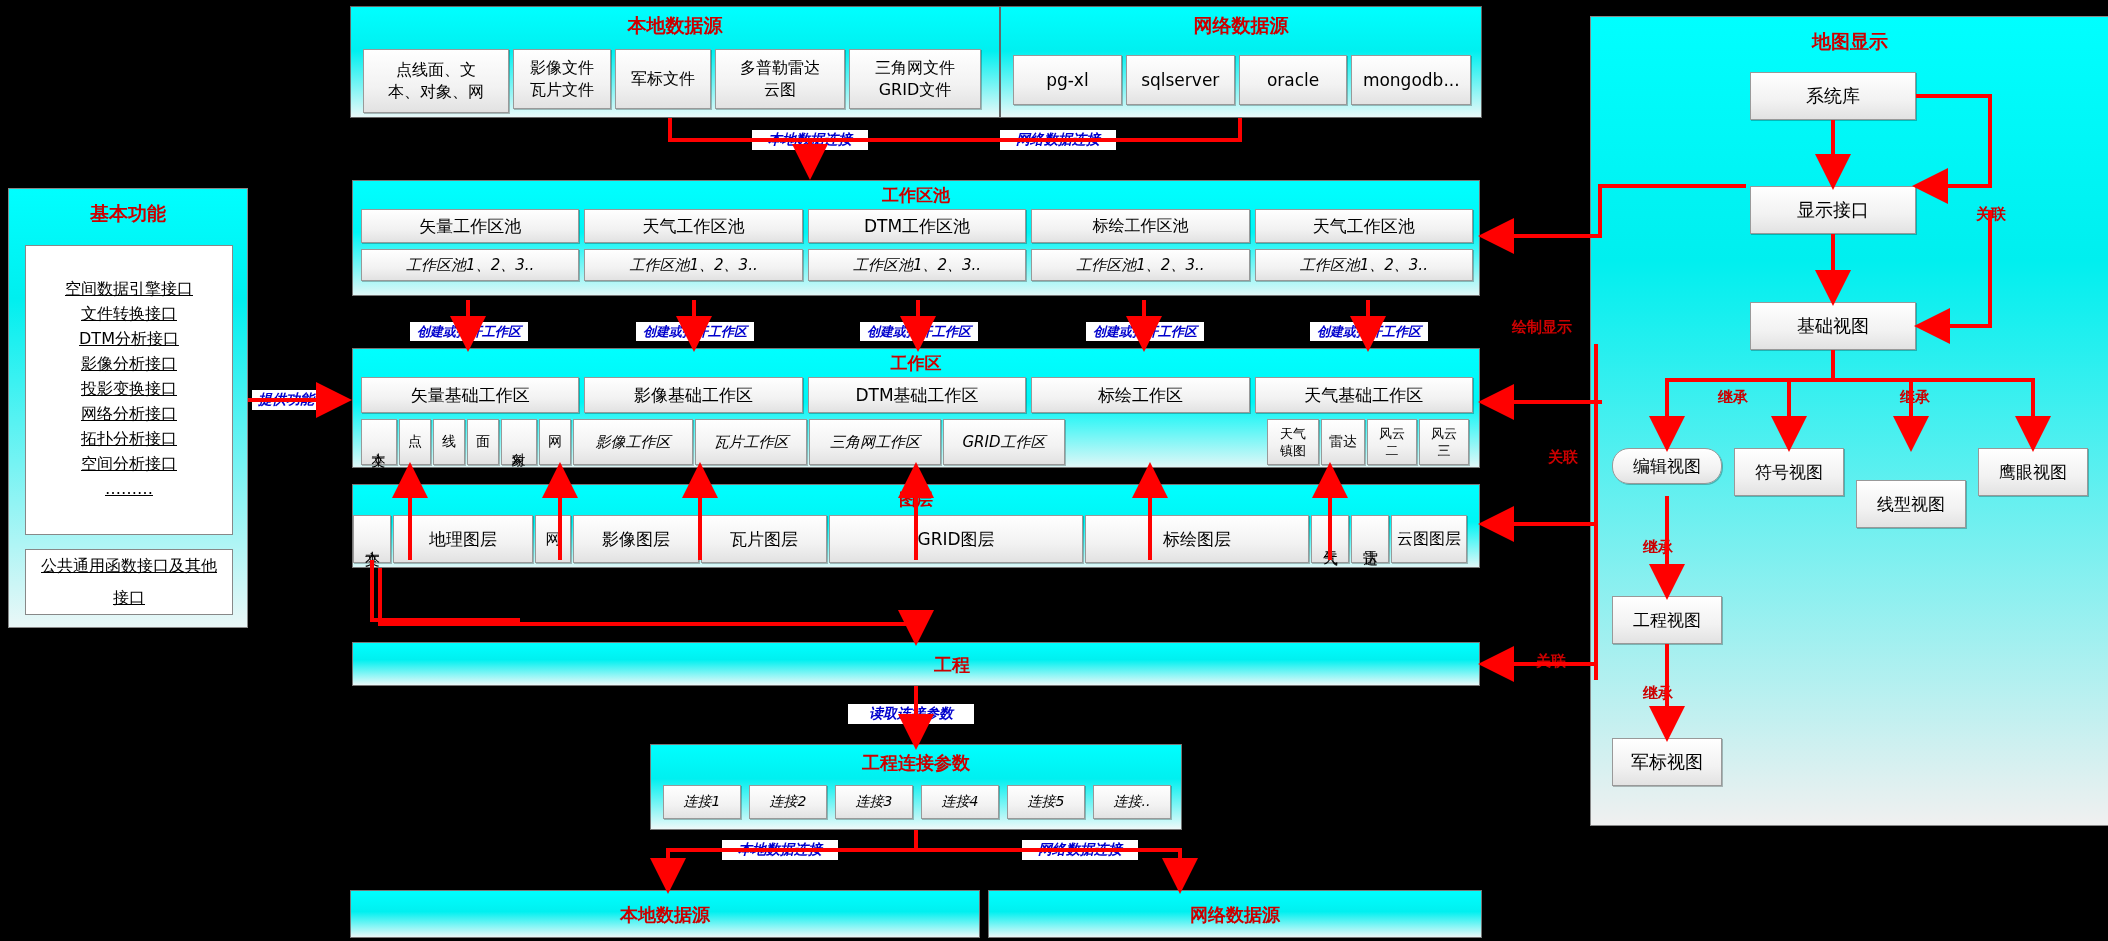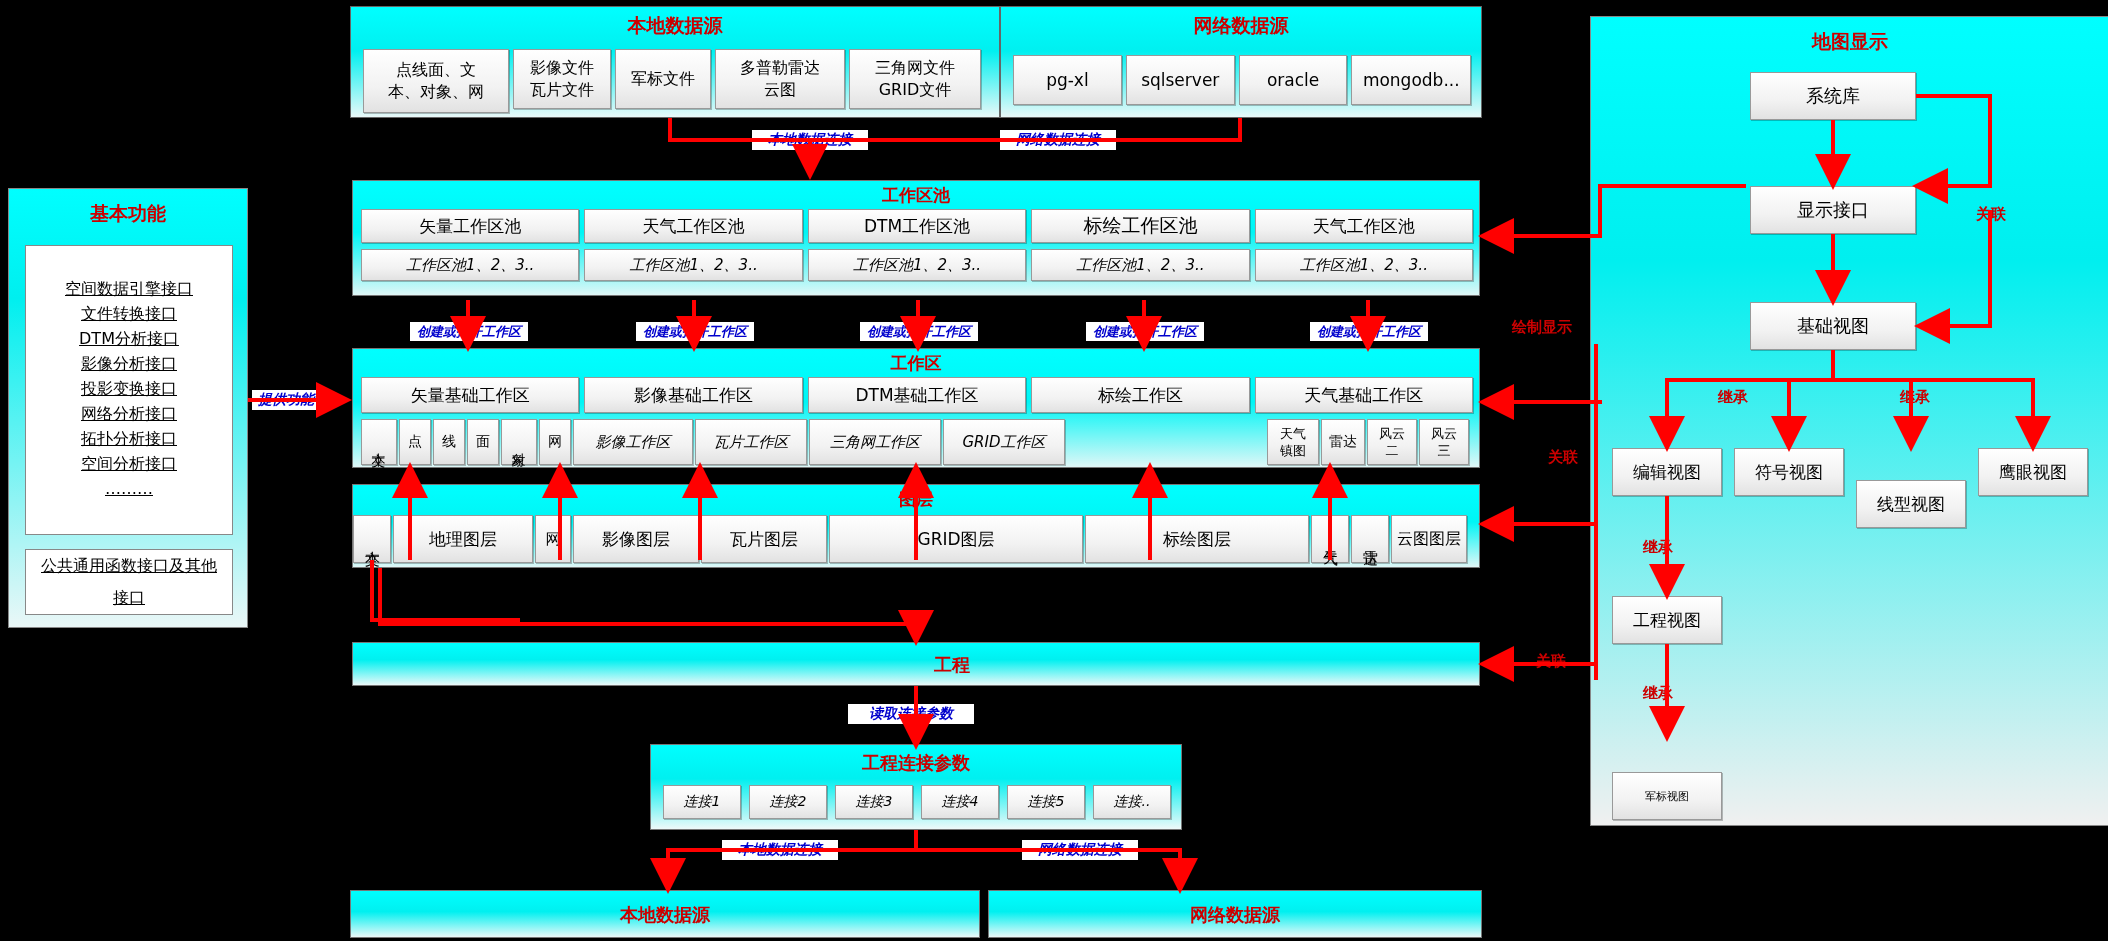--- a/index.html
+++ b/index.html
@@ -46,26 +46,26 @@
     <div class="box" style="flex:1.1;height:48px;font-size:17px;">mongodb...</div>
   </div>
 </div>
 
 <div class="abs" style="left:1590px;top:16px;width:520px;height:810px;background:linear-gradient(to bottom,#00ffff 0%,#00efef 30%,#f0f0f0 100%);border:1px solid #888;">
   <div class="panel-title abs" style="left:0;top:12px;width:100%;font-size:19px;">地图显示</div>
 </div>
 <div class="abs box" style="left:1750px;top:72px;width:166px;height:48px;font-size:18px;">系统库</div>
 <div class="abs box" style="left:1750px;top:186px;width:166px;height:48px;font-size:18px;">显示接口</div>
 <div class="abs box" style="left:1750px;top:302px;width:166px;height:48px;font-size:18px;">基础视图</div>
-<div class="abs box" style="left:1612px;top:448px;width:110px;height:48px;font-size:17px;">编辑视图</div>
+<div class="abs box" style="left:1612px;top:448px;width:110px;height:36px;font-size:17px;border-radius:17px;">编辑视图</div>
 <div class="abs box" style="left:1734px;top:448px;width:110px;height:48px;font-size:17px;">符号视图</div>
 <div class="abs box" style="left:1856px;top:448px;width:110px;height:48px;font-size:17px;margin-top:32px;">线型视图</div>
 <div class="abs box" style="left:1978px;top:448px;width:110px;height:48px;font-size:17px;">鹰眼视图</div>
 <div class="abs box" style="left:1612px;top:596px;width:110px;height:48px;font-size:17px;">工程视图</div>
-<div class="abs box" style="left:1612px;top:738px;width:110px;height:48px;font-size:11px;margin-top:34px;">军标视图</div>
+<div class="abs box" style="left:1612px;top:738px;width:110px;height:48px;font-size:18px;">军标视图</div>
 
 <div class="abs redlbl" style="left:1976px;top:205px;font-size:15px;">关联</div>
 <div class="abs redlbl" style="left:1718px;top:388px;font-size:15px;">继承</div>
 <div class="abs redlbl" style="left:1900px;top:388px;font-size:15px;">继承</div>
 <div class="abs redlbl" style="left:1643px;top:538px;font-size:15px;">继承</div>
 <div class="abs redlbl" style="left:1643px;top:684px;font-size:15px;">继承</div>
 
 <div class="abs" style="left:8px;top:188px;width:240px;height:440px;background:linear-gradient(to bottom,#00ffff 0%,#00efef 25%,#eaf7f7 100%);border:1px solid #888;">
   <div class="panel-title abs" style="left:0;top:12px;width:100%;font-size:19px;">基本功能</div>
   <div class="abs white-wrap" style="left:16px;top:56px;width:208px;height:290px;">
@@ -85,21 +85,21 @@
 </div>
 <div class="abs lbl" style="left:252px;top:390px;width:68px;height:20px;font-size:14px;">提供功能</div>
 
 <div class="abs blackband" style="left:350px;top:178px;width:1132px;height:120px;"></div>
 <div class="abs" style="left:352px;top:180px;width:1128px;height:116px;background:linear-gradient(to bottom,#00ffff 0%,#00f5f5 45%,#dff7f7 100%);border:1px solid #777;">
   <div class="panel-title abs" style="left:0;top:3px;width:100%;font-size:17px;">工作区池</div>
   <div class="abs" style="left:8px;top:28px;width:1112px;height:34px;display:flex;gap:5px;">
     <div class="box" style="flex:1;font-size:17px;">矢量工作区池</div>
     <div class="box" style="flex:1;font-size:17px;">天气工作区池</div>
     <div class="box" style="flex:1;font-size:17px;">DTM工作区池</div>
-    <div class="box" style="flex:1;font-size:19px;">标绘工作区池</div>
+    <div class="box" style="flex:1;font-size:16px;">标绘工作区池</div>
     <div class="box" style="flex:1;font-size:17px;">天气工作区池</div>
   </div>
   <div class="abs" style="left:8px;top:68px;width:1112px;height:32px;display:flex;gap:5px;">
     <div class="box it" style="flex:1;font-size:15px;">工作区池1、2、3..</div>
     <div class="box it" style="flex:1;font-size:15px;">工作区池1、2、3..</div>
     <div class="box it" style="flex:1;font-size:15px;">工作区池1、2、3..</div>
     <div class="box it" style="flex:1;font-size:15px;">工作区池1、2、3..</div>
     <div class="box it" style="flex:1;font-size:15px;">工作区池1、2、3..</div>
   </div>
 </div>

